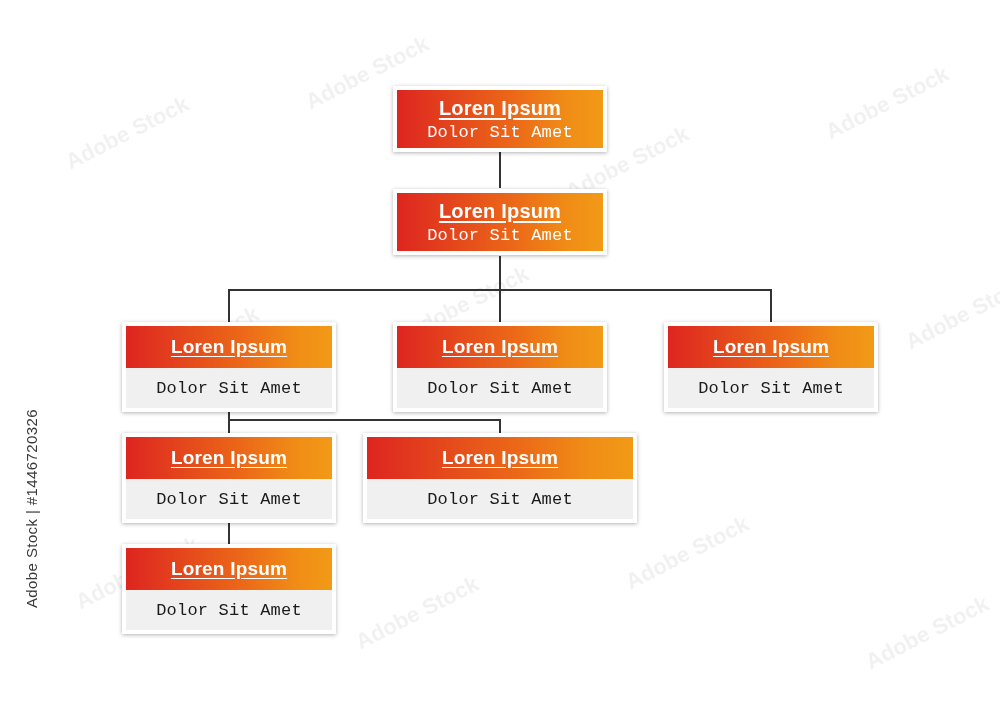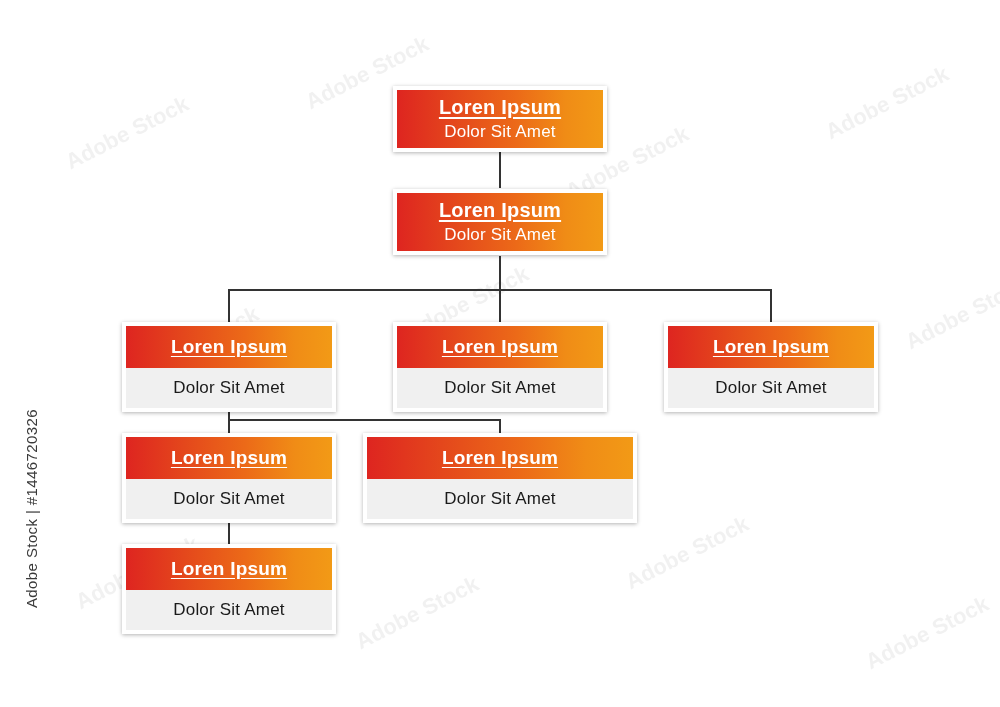--- a/index.html
+++ b/index.html
@@ -76,20 +76,21 @@
     color: #ffffff;
     font-weight: bold;
     text-decoration: underline;
     text-underline-offset: 3px;
     white-space: nowrap;
     letter-spacing: 0.2px;
   }
   .node .subtitle {
     white-space: nowrap;
     letter-spacing: 0.2px;
+    font-family: Liberation Mono, monospace;
   }
 
   
   .node.full .grad {
     width: 100%;
     height: 100%;
     gap: 3px;
   }
   .node.full .title { font-size: 20px; }
   .node.full .subtitle {

